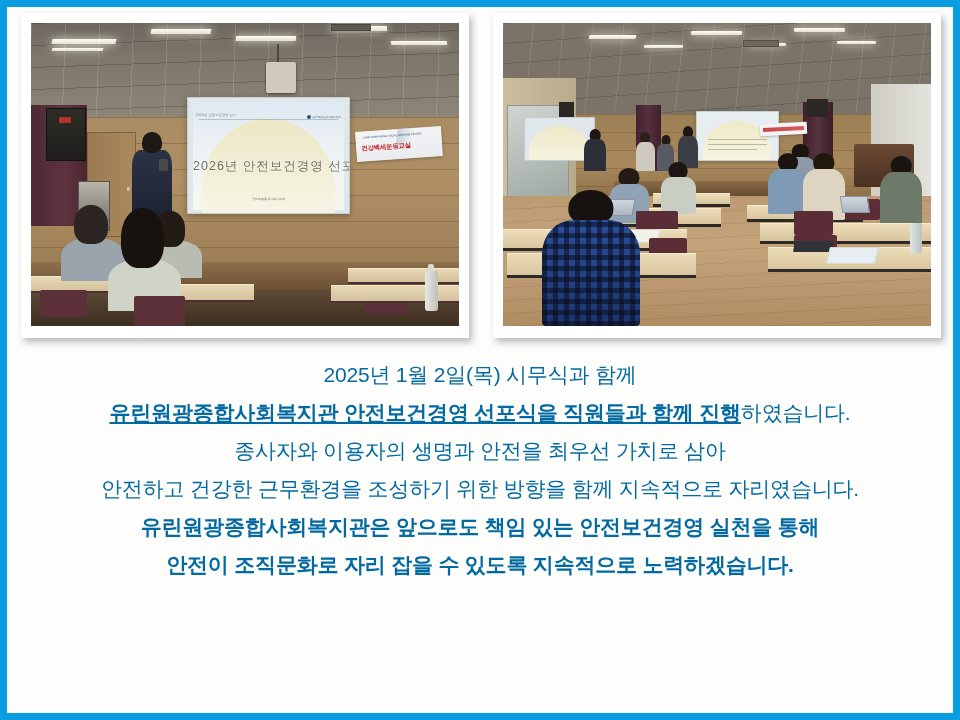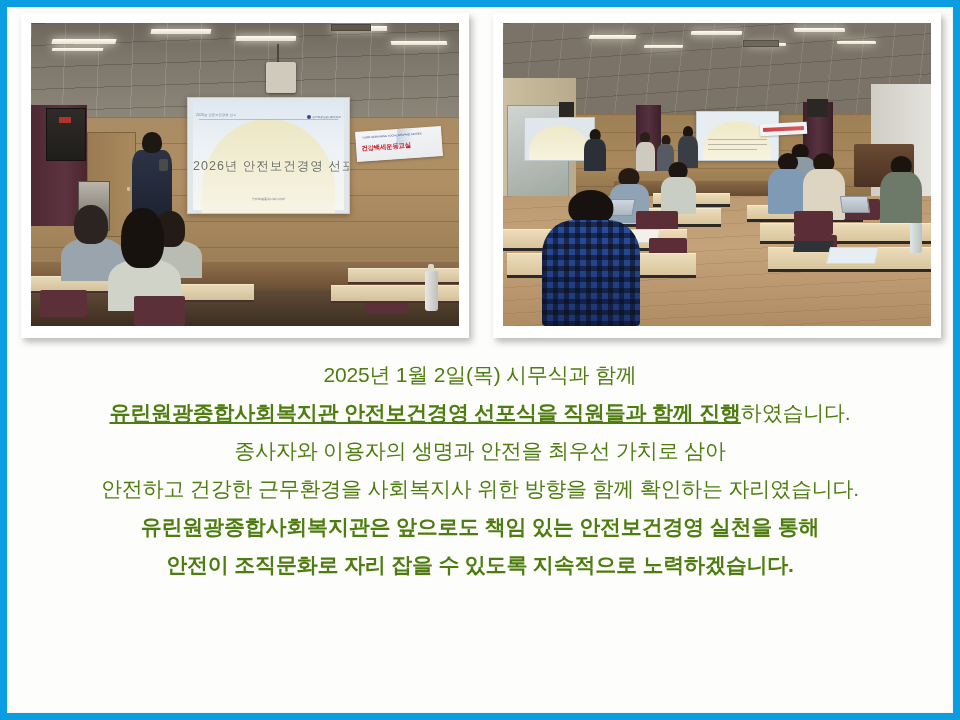--- a/index.html
+++ b/index.html
@@ -469,21 +469,21 @@
     position:absolute; right:2%; top:66%; width:3%; height:10%;
     background: linear-gradient(90deg,#dfe6e6,#b9c2c2); border-radius:2px;
   }
 
   
   .text-block {
     position: absolute;
     left: 0; right: 0;
     top: 348px;
     text-align: center;
-    color: #4d7c0f;
+    color: #0369a1;
   }
   .line {
     font-size: 21px;
     line-height: 38px;
     letter-spacing: -0.2px;
     white-space: nowrap;
   }
   .line.bold { font-weight: bold; }
   .line .b   { font-weight: bold; text-decoration: underline; }
   .line .r   { font-weight: normal; }
@@ -682,20 +682,20 @@
             <div class="torso"></div>
           </div>
         </div>
       </div>
     </div>
 
     <div class="text-block">
       <div class="line">2025년 1월 2일(목) 시무식과 함께</div>
       <div class="line"><span class="b">유린원광종합사회복지관 안전보건경영 선포식을 직원들과 함께 진행</span><span class="r">하였습니다.</span></div>
       <div class="line">종사자와 이용자의 생명과 안전을 최우선 가치로 삼아</div>
-      <div class="line">안전하고 건강한 근무환경을 사회복지사 위한 방향을 함께 확인하는 자리였습니다.</div>
+      <div class="line">안전하고 건강한 근무환경을 조성하기 위한 방향을 함께 지속적으로 자리였습니다.</div>
       <div class="line bold">유린원광종합사회복지관은 앞으로도 책임 있는 안전보건경영 실천을 통해</div>
       <div class="line bold">안전이 조직문화로 자리 잡을 수 있도록 지속적으로 노력하겠습니다.</div>
     </div>
 
 
   </div>
 </div>
 
 </body></html>

